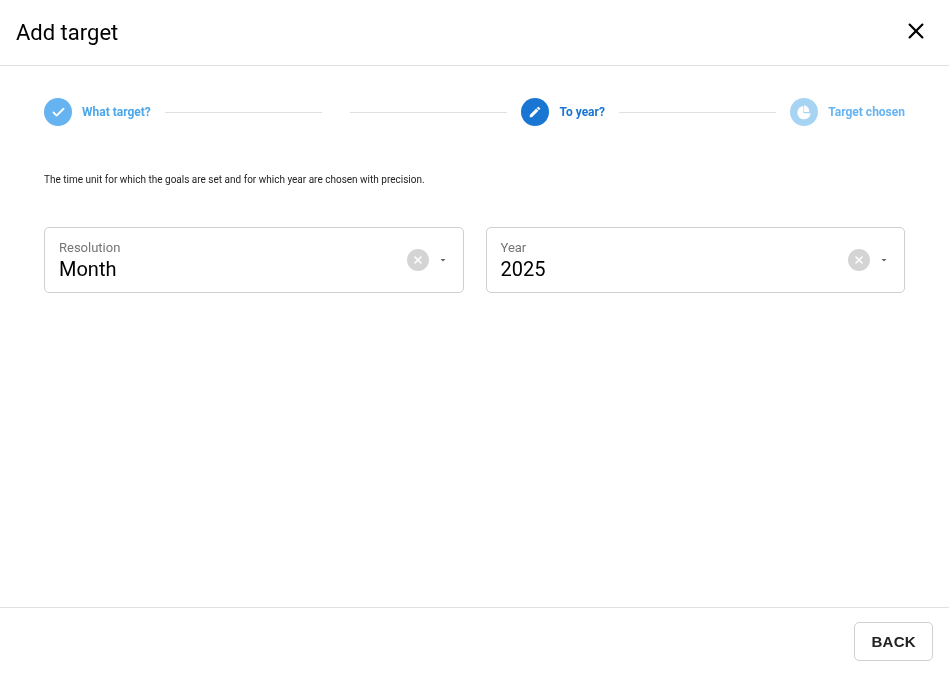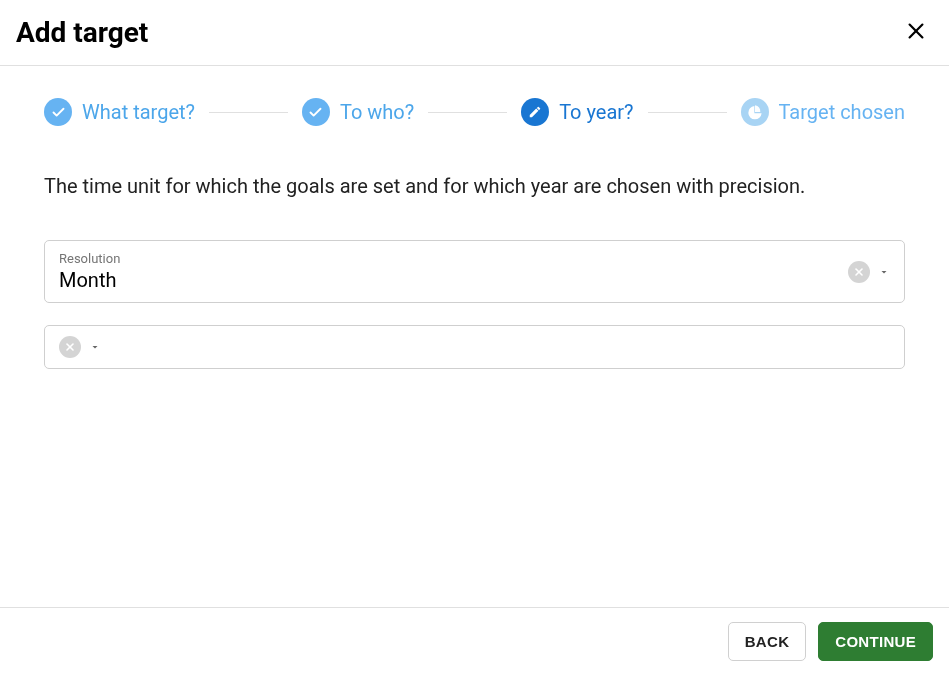--- a/index.html
+++ b/index.html
@@ -1,38 +1,38 @@
 <!DOCTYPE html>
 <html><head>
   <meta charset="utf-8">
   <style>
     * { box-sizing: border-box; margin: 0; padding: 0; }
     body { font-family: -apple-system, BlinkMacSystemFont, "Segoe UI", Roboto, "Helvetica Neue", Arial, sans-serif; background: #fff; width: 949px; height: 675px; position: relative; overflow: hidden; }
 
     .header { display: flex; align-items: center; justify-content: space-between; padding: 16px 18px 16px 16px; border-bottom: 1px solid #e0e0e0; }
-    .header-title { font-size: 28px; font-weight: 700; color: #000; }
+    .header-title { font-size: 22px; font-weight: 400; color: #000; }
     .close-btn { background: none; border: none; cursor: pointer; padding: 4px; display: flex; align-items: center; justify-content: center; }
 
     .content { padding: 32px 44px; }
 
     .stepper { display: flex; align-items: center; justify-content: flex-start; margin-bottom: 48px; gap: 0; }
     .step { display: flex; align-items: center; gap: 10px; }
     .step-icon { width: 28px; height: 28px; border-radius: 50%; display: flex; align-items: center; justify-content: center; flex-shrink: 0; }
     .step-icon.completed { background: #66b3f2; }
     .step-icon.current { background: #1976d2; }
     .step-icon.upcoming { background: #a8d4f4; }
-    .step-label { font-size: 20px; font-weight: 400; }
+    .step-label { font-size: 12px; font-weight: 700; }
     .step-label.completed { color: #4ca6ea; }
     .step-label.current { color: #1976d2; }
     .step-label.upcoming { color: #66b3f2; }
     .step-connector { flex: 1; height: 1px; background: #e0e0e0; margin: 0 14px; min-width: 40px; }
 
-    .description { font-size: 20px; color: #222; margin-bottom: 42px; }
+    .description { font-size: 10px; color: #222; margin-bottom: 42px; }
 
-    .form-row { display: flex; gap: 22px; flex-direction: column; }
+    .form-row { display: flex; gap: 22px; }
     .select-field { position: relative; flex: 1; border: 1px solid #cfcfcf; border-radius: 5px; padding: 10px 14px 10px 14px; display: flex; align-items: center; height: 66px; }
     .select-inner { display: flex; flex-direction: column; flex: 1; }
     .select-label { font-size: 13px; color: #757575; margin-bottom: 2px; }
     .select-value { font-size: 20px; color: #000; }
     .select-icons { display: flex; align-items: center; gap: 8px; }
     .clear-icon { width: 22px; height: 22px; border-radius: 50%; background: #d4d4d4; display: flex; align-items: center; justify-content: center; cursor: pointer; }
     .caret { cursor: pointer; display: flex; align-items: center; }
 
     .footer { position: absolute; bottom: 0; left: 0; right: 0; border-top: 1px solid #e0e0e0; padding: 14px 16px; display: flex; justify-content: flex-end; gap: 12px; }
     .btn { font-size: 15px; font-weight: 600; padding: 10px 16px; border-radius: 5px; cursor: pointer; letter-spacing: 0.3px; }
@@ -61,28 +61,20 @@
       <div class="step-icon completed">
         <svg width="15" height="15" viewBox="0 0 24 24" fill="none" stroke="#fff" stroke-width="3" stroke-linecap="round" stroke-linejoin="round">
             <polyline points="4 12 9 17 20 6"></polyline>
           </svg>
       </div>
       <span class="step-label completed">What target?</span>
     </div>
 
     <div class="step-connector"></div>
 
-    <div class="step">
-      <div class="step-icon completed">
-        <svg width="15" height="15" viewBox="0 0 24 24" fill="none" stroke="#fff" stroke-width="3" stroke-linecap="round" stroke-linejoin="round">
-            <polyline points="4 12 9 17 20 6"></polyline>
-          </svg>
-      </div>
-      <span class="step-label completed">To who?</span>
-    </div>
 
     <div class="step-connector"></div>
 
     <div class="step">
       <div class="step-icon current">
         <svg width="14" height="14" viewBox="0 0 24 24" fill="#fff">
             <path d="M3 17.25V21h3.75L17.81 9.94l-3.75-3.75L3 17.25zM20.71 7.04a1 1 0 0 0 0-1.41l-2.34-2.34a1 1 0 0 0-1.41 0l-1.83 1.83 3.75 3.75 1.83-1.83z"></path>
           </svg>
       </div>
       <span class="step-label current">To year?</span>
@@ -118,34 +110,37 @@
         </span>
         <span class="caret">
           <svg width="12" height="12" viewBox="0 0 24 24" fill="#666">
               <path d="M7 10l5 5 5-5z"></path>
             </svg>
         </span>
       </div>
     </div>
 
     <div class="select-field">
+      <div class="select-inner">
+        <span class="select-label">Year</span>
+        <span class="select-value">2025</span>
+      </div>
       <div class="select-icons">
         <span class="clear-icon">
           <svg width="12" height="12" viewBox="0 0 24 24" fill="none" stroke="#fff" stroke-width="3.2" stroke-linecap="round">
               <line x1="6" y1="6" x2="18" y2="18"></line>
               <line x1="18" y1="6" x2="6" y2="18"></line>
             </svg>
         </span>
         <span class="caret">
           <svg width="12" height="12" viewBox="0 0 24 24" fill="#666">
               <path d="M7 10l5 5 5-5z"></path>
             </svg>
         </span>
       </div>
     </div>
   </div>
 
 </div>
 
 <div class="footer">
   <button class="btn btn-back">BACK</button>
-  <button class="btn btn-continue">CONTINUE</button>
 </div>
 
 </body></html>

